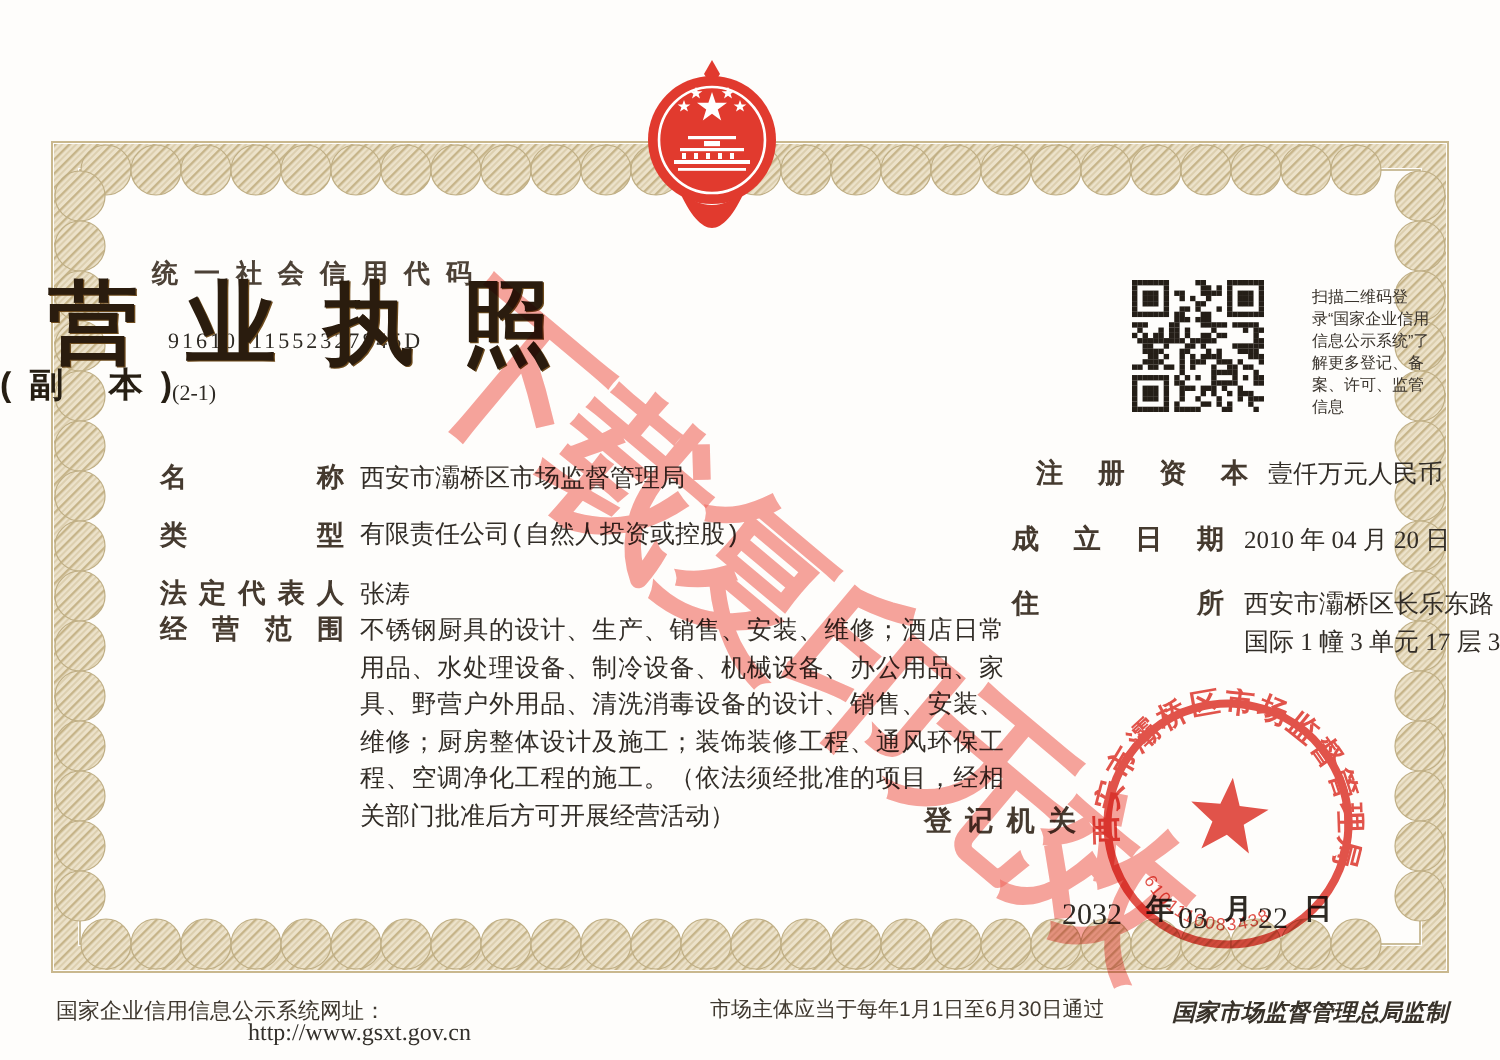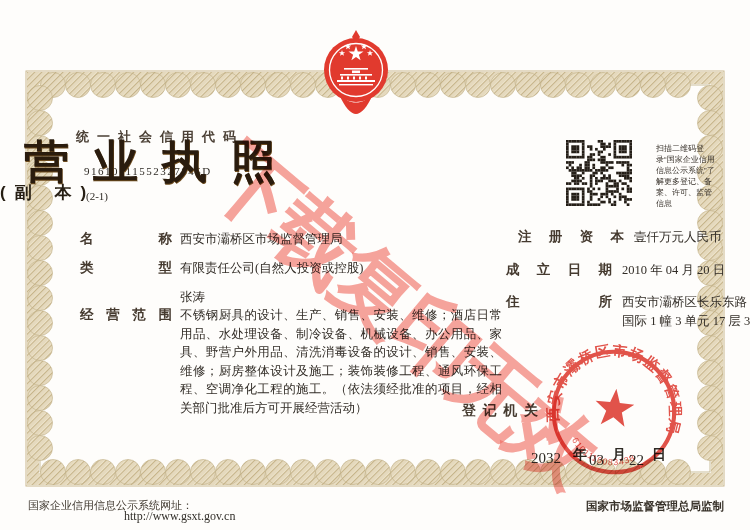--- a/index.html
+++ b/index.html
@@ -28,21 +28,21 @@
     color:#39332c;z-index:2;}
   
   .lbl{position:absolute;font-size:13.5px;font-weight:bold;color:#453a2f;
     text-align:justify;text-align-last:justify;z-index:2;}
   .val{position:absolute;font-family:"Liberation Serif",serif;font-size:12.5px;
     line-height:18.5px;color:#322d27;z-index:2;}
   .lbl.lw{left:80px;width:92px;}
   .val.lv{left:180px;width:322px;}
   .lbl.rw{left:506px;width:106px;}
   .val.rv{left:622px;width:196px;}
-  .y1{top:230px;} .y2{top:259px;} .y3{top:288px;} .y4{top:306px;}
+  .y1{top:230px;} .y2{top:259px;font-family:Liberation Mono, monospace;} .y3{top:288px;} .y4{top:306px;}
   .ry1{top:228px;margin-left:12px;} .ry2{top:261px;} .ry3{top:293px;}
   .scope{text-align:justify;}
   .registry-label{position:absolute;left:462px;top:402px;width:76px;font-size:14px;font-weight:bold;
     color:#453a2f;text-align:justify;text-align-last:justify;z-index:2;}
   
   .d{position:absolute;z-index:2;color:#2e2a24;}
   .d-num{font-family:"Liberation Serif",serif;font-size:15px;}
   .d-cjk{font-size:14px;font-weight:bold;}
   .dy{left:531px;top:450px;} .dyc{left:573px;top:446px;}
   .dm{left:589px;top:452px;} .dmc{left:612px;top:446px;}
@@ -55,21 +55,21 @@
   
   .seal{position:absolute;left:546px;top:344px;width:136px;height:136px;z-index:5;
     opacity:.85;mix-blend-mode:multiply;transform:rotate(6deg);}
   
   .f-left-label{position:absolute;left:28px;top:498px;font-size:11px;color:#3f382f;z-index:2;}
   .f-url{position:absolute;left:112px;top:509px;font-size:12px;color:#33302b;
     font-family:"Liberation Serif",serif;z-index:2;padding-left:12px;}
   .f-mid{position:absolute;left:355px;top:499px;width:240px;font-size:10.5px;line-height:13.5px;
     color:#3f382f;z-index:2;}
   .f-right{position:absolute;left:586px;top:499px;font-size:11.5px;font-weight:bold;
-    color:#38322a;z-index:2;}
+    color:#38322a;z-index:2;font-style:italic;}
 </style>
 </head>
 <body>
 
 <div class="page">
 
   <svg id="border-svg" width="750" height="530">
     <defs>
       <pattern id="gpat" width="5" height="5" patternUnits="userSpaceOnUse" patternTransform="rotate(45)">
         <rect width="5" height="5" fill="#ece2ca"></rect>
@@ -507,20 +507,21 @@
       </svg>
   </div>
   <div class="qr-caption">扫描二维码登录“国家企业信用信息公示系统”了解更多登记、备案、许可、监管信息</div>
 
   <div class="lbl lw y1">名称</div>
   <div class="val lv y1">西安市灞桥区市场监督管理局</div>
 
   <div class="lbl lw y2">类型</div>
   <div class="val lv y2">有限责任公司(自然人投资或控股)</div>
 
+  <div class="lbl lw y3">法定代表人</div>
   <div class="val lv y3">张涛</div>
 
   <div class="lbl lw y4">经营范围</div>
   <div class="val lv y4 scope">不锈钢厨具的设计、生产、销售、安装、维修；酒店日常用品、水处理设备、制冷设备、机械设备、办公用品、家具、野营户外用品、清洗消毒设备的设计、销售、安装、维修；厨房整体设计及施工；装饰装修工程、通风环保工程、空调净化工程的施工。（依法须经批准的项目，经相关部门批准后方可开展经营活动）</div>
 
   <div class="lbl rw ry1">注册资本</div>
   <div class="val rv ry1">壹仟万元人民币</div>
 
   <div class="lbl rw ry2">成立日期</div>
   <div class="val rv ry2">2010 年 04 月 20 日</div>
@@ -552,16 +553,17 @@
         <textPath href="#sealArcBot" startOffset="8">6101110083438</textPath>
       </text>
     </svg>
   </div>
 
   <div class="watermark">下载复印无效</div>
 
   <div class="f-left-label">国家企业信用信息公示系统网址：</div>
   <div class="f-url">http://www.gsxt.gov.cn</div>
   <div class="f-mid">
+    <div>市场主体应当于每年1月1日至6月30日通过</div>
   </div>
   <div class="f-right">国家市场监督管理总局监制</div>
 
 </div>
 
 </body></html>

